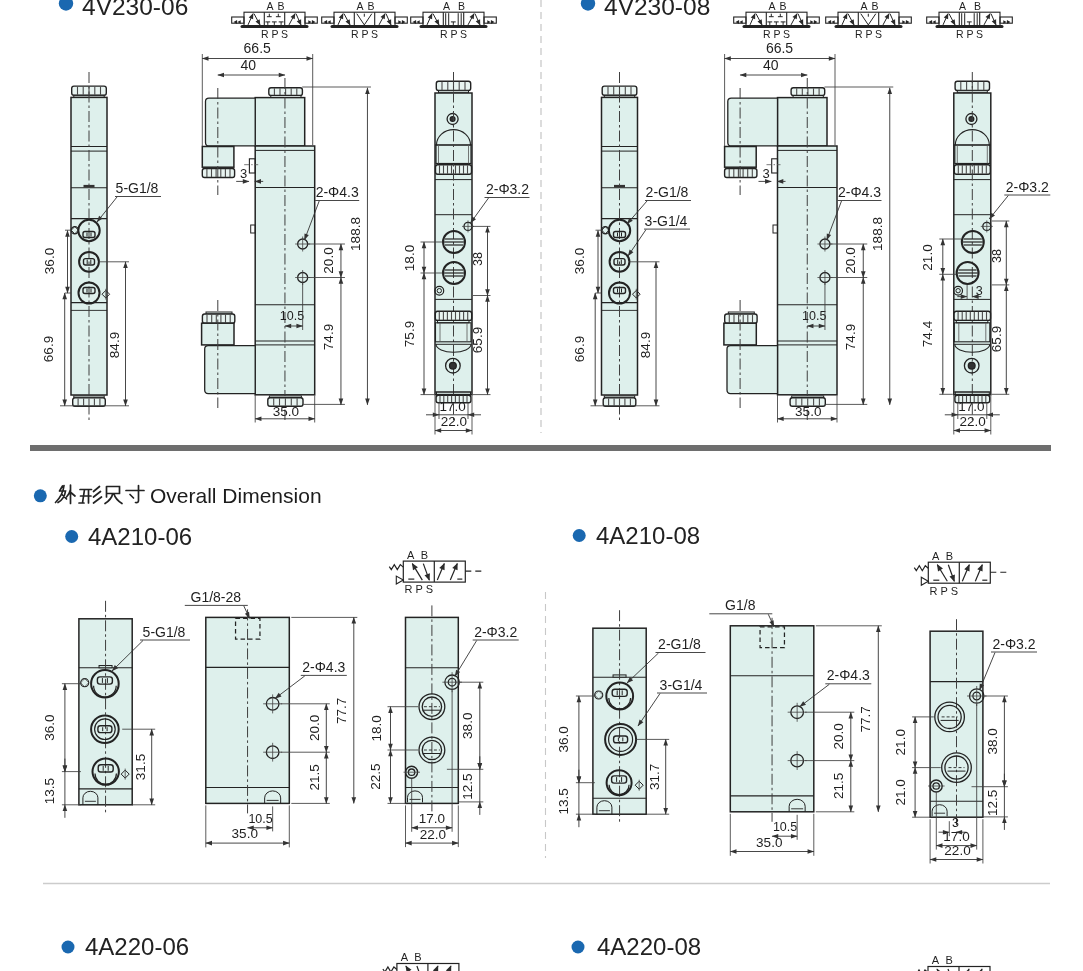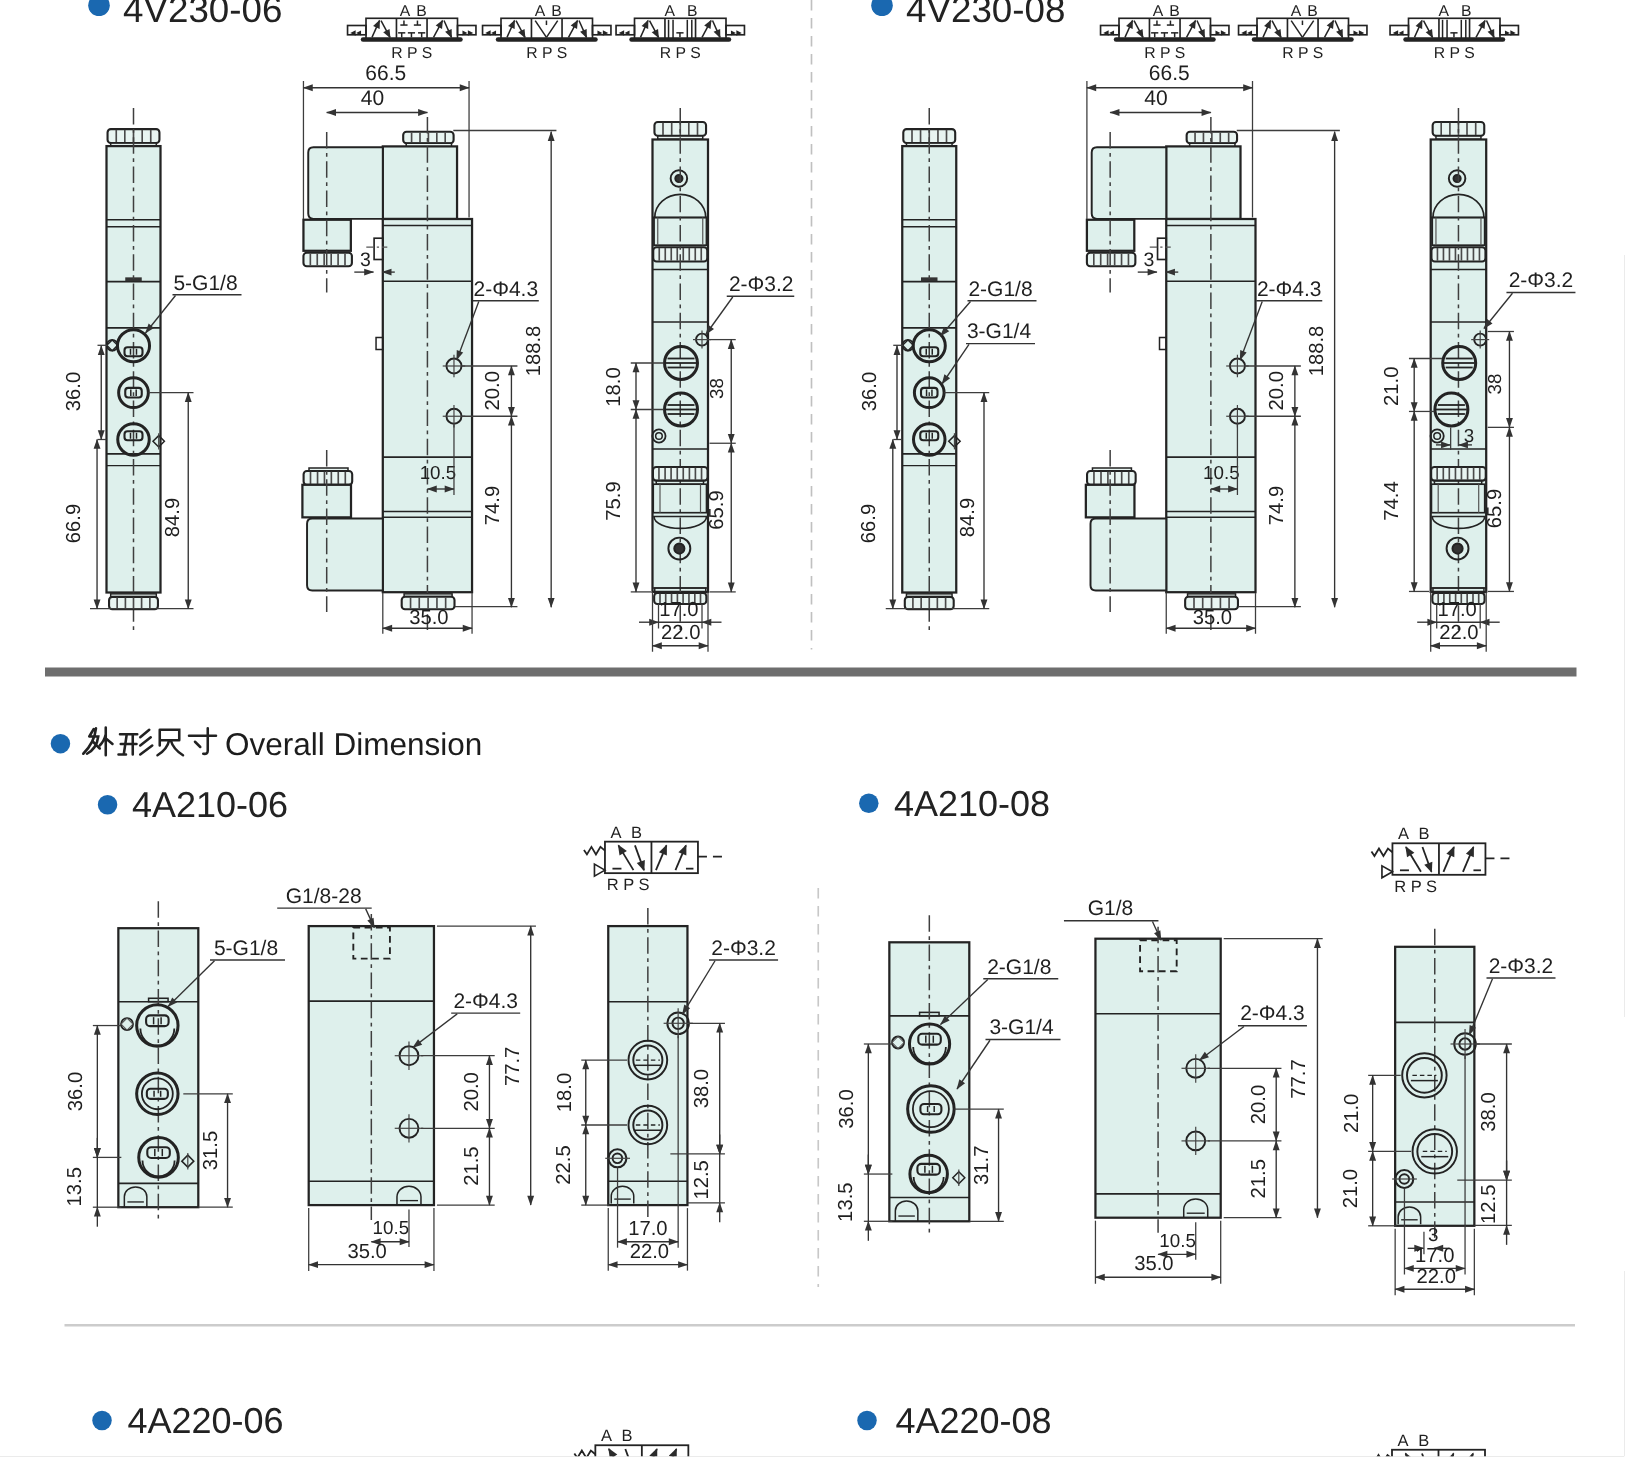--- a/index.html
+++ b/index.html
@@ -1,15 +1,15 @@
 <!DOCTYPE html>
 <html><head><meta charset="utf-8">
 <style>
 html,body{margin:0;padding:0;background:#ffffff;}
-#page{position:relative;width:1083px;height:971px;background:#a3a3a3;overflow:hidden;}
+#page{position:relative;width:1083px;height:971px;background:#ec4899;overflow:hidden;}
 svg{position:absolute;top:0;left:0;}
 text{font-family:"Liberation Sans",sans-serif;}
 </style></head><body>
 <div id="page">
 <svg width="1083" height="971" viewBox="0 0 1083 971">
 <defs>
 <marker id="ar" viewBox="0 0 10 10" refX="9.2" refY="5" markerWidth="11" markerHeight="7.5" orient="auto-start-reverse">
           <path d="M0 1.6 L9.8 5 L0 8.4 z" fill="#333"></path>
         </marker>
 <marker id="as" viewBox="0 0 10 10" refX="8.5" refY="5" markerWidth="7" markerHeight="6" orient="auto-start-reverse">

